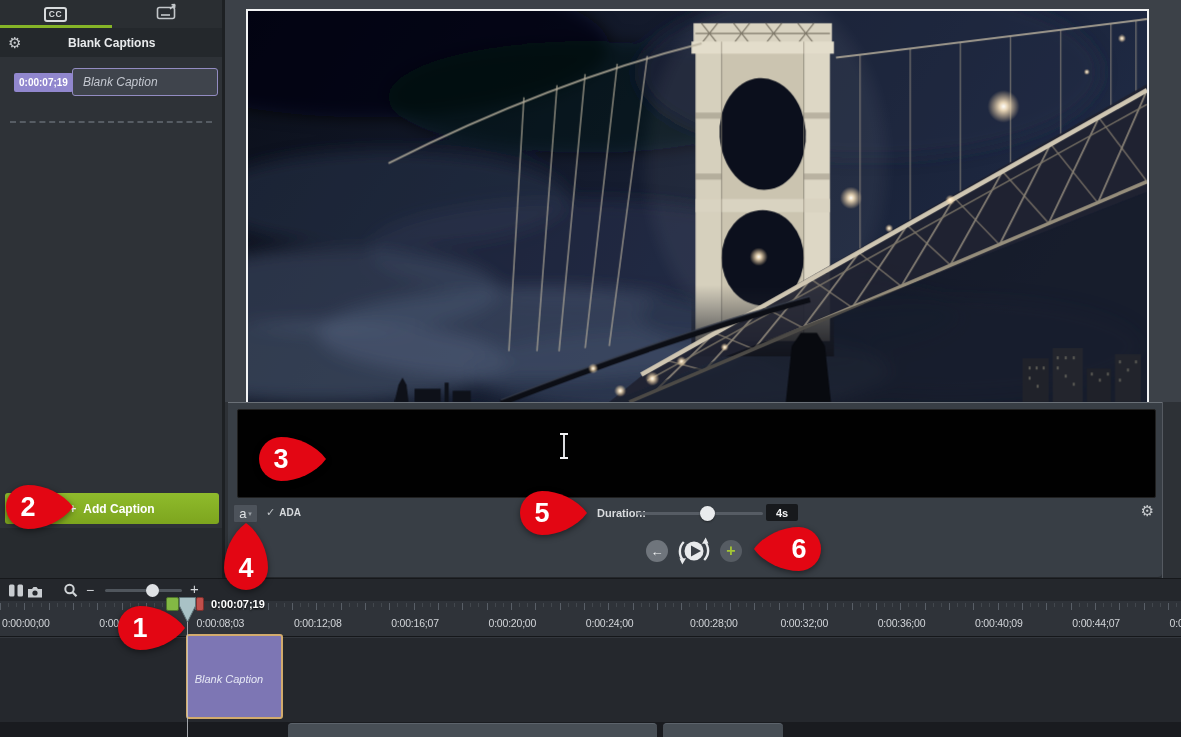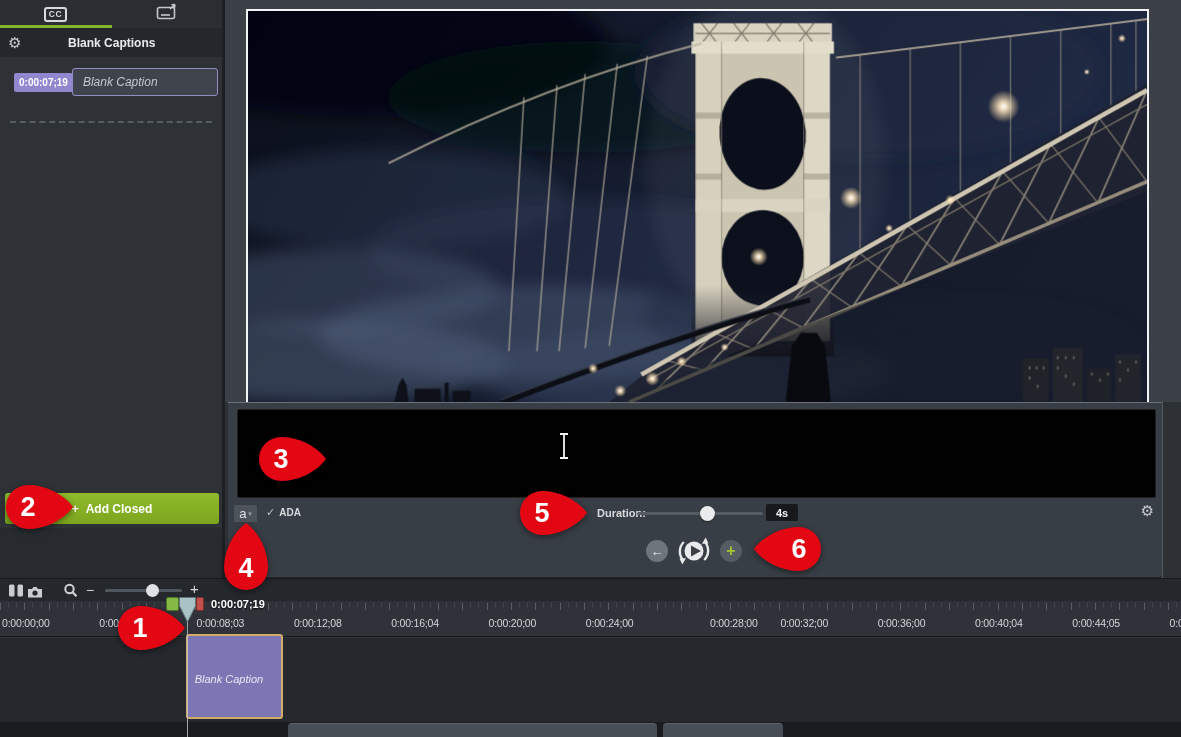--- a/index.html
+++ b/index.html
@@ -129,21 +129,21 @@
     <div class="abs" id="caption-rows">
         <div class="caption-row" style="top: 11px;">
           <span class="caption-chip">0:00:07;19</span>
           <span class="caption-box">Blank Caption</span>
         </div>
       </div>
     <div class="abs" id="drop-divider"></div>
 
     <button class="abs" id="add-caption-btn">
       <span>+</span>
-      <span>Add Closed</span>
+      <span>Add Caption</span>
     </button>
     <div class="abs" id="sidebar-lower"></div>
   </div>
 
   <div class="abs" id="preview">
     <div class="abs" id="video-frame">
       <svg width="899" height="391" viewBox="0 0 896 385" preserveAspectRatio="none">
         <defs>
           <linearGradient id="sky" x1="0" y1="0" x2="1" y2="0.3">
             <stop offset="0" stop-color="#0b0f1a"></stop>
@@ -503,28 +503,28 @@
         <div class="tick" style="left: 1151.62px;"></div>
         <div class="tick" style="left: 1159.73px;"></div>
         <div class="tick tick-sec" style="left: 1167.84px;"></div>
         <div class="tick" style="left: 1175.95px;"></div>
       </div>
     <div class="abs" id="ruler-labels" style="left:0;top:0;width:1181px;height:36px;">
         <span class="ruler-label" style="left: 2px;">0:00:00;00</span>
         <span class="ruler-label" style="left: 99.3px;">0:00:04;00</span>
         <span class="ruler-label" style="left: 196.6px;">0:00:08;03</span>
         <span class="ruler-label" style="left: 293.9px;">0:00:12;08</span>
-        <span class="ruler-label" style="left: 391.2px;">0:00:16;04</span>
+        <span class="ruler-label" style="left: 391.2px;">0:00:16;07</span>
         <span class="ruler-label" style="left: 488.5px;">0:00:20;00</span>
         <span class="ruler-label" style="left: 585.8px;">0:00:24;00</span>
-        <span class="ruler-label" style="left: 710px;">0:00:28;00</span>
+        <span class="ruler-label" style="left: 690px;">0:00:28;00</span>
         <span class="ruler-label" style="left: 780.4px;">0:00:32;00</span>
         <span class="ruler-label" style="left: 877.7px;">0:00:36;00</span>
-        <span class="ruler-label" style="left: 975px;">0:00:40;04</span>
-        <span class="ruler-label" style="left: 1072.3px;">0:00:44;05</span>
+        <span class="ruler-label" style="left: 975px;">0:00:40;09</span>
+        <span class="ruler-label" style="left: 1072.3px;">0:00:44;07</span>
         <span class="ruler-label" style="left: 1169.6px;">0:00:48;00</span>
       </div>
   </div>
 
   <div class="abs" id="tracks">
     <div class="abs" id="caption-lane"></div>
     <div class="abs" id="media-strip"></div>
   </div>
   <div class="abs" id="caption-clips">
       <div class="caption-clip" style="left: 185.638px; width: 97.32px;">

